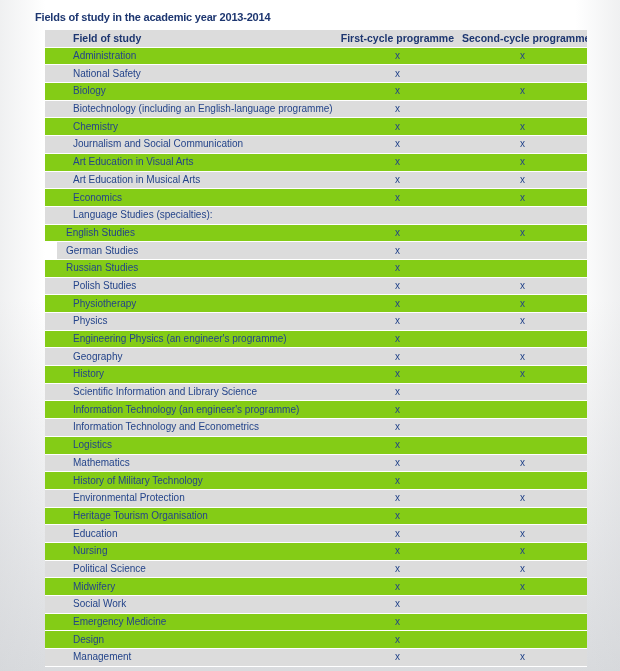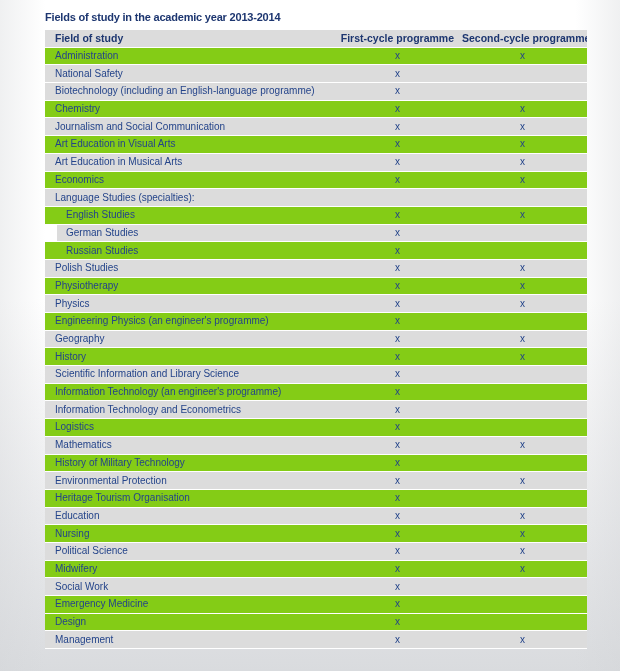--- a/index.html
+++ b/index.html
@@ -15,21 +15,21 @@
       position: relative;
     }
     .side-shade {
       position: absolute;
       top: 0; bottom: 0; left: 0; right: 0;
       background: linear-gradient(to right, rgba(210,212,215,0.35) 0px, rgba(255,255,255,0) 45px, rgba(255,255,255,0) 575px, rgba(210,212,215,0.35) 620px);
       pointer-events: none;
     }
     .title {
       position: absolute;
-      left: 45px;
+      left: 35px;
       top: 11px;
       font-size: 11px;
       font-weight: bold;
       color: #1d3670;
       letter-spacing: -0.2px;
     }
     table.fields {
       position: absolute;
       left: 45px;
       top: 30px;
@@ -51,21 +51,21 @@
       overflow: hidden;
     }
     table.fields thead th {
       background: #dcdcdc;
       font-weight: bold;
       color: #1d3670;
       font-size: 10.5px;
     }
     table.fields th.name, table.fields td.name {
       text-align: left;
-      padding-left: 10px;
+      padding-left: 28px;
     }
     table.fields th.cyc, table.fields td.cyc {
       text-align: center;
     }
     table.fields th.cyc1 { text-align: right; padding-right: 8px; margin-left: 11px; }
     table.fields th.cyc2 { text-align: right; padding-right: 2px; }
     table.fields td.cyc1 { text-align: left; padding-left: 58px; }
     table.fields td.cyc2 { text-align: left; padding-left: 58px; }
     table.fields tbody tr.odd td { background: #dcdcdc; }
     table.fields tbody tr.even td { background: #84cc16; }
@@ -98,20 +98,25 @@
       <tr class="even">
         <td class="name">Administration</td>
         <td class="cyc cyc1">x</td>
         <td class="cyc cyc2">x</td>
       </tr>
       <tr class="odd">
         <td class="name">National Safety</td>
         <td class="cyc cyc1">x</td>
         <td class="cyc cyc2"></td>
       </tr>
+      <tr class="even">
+        <td class="name">Biology</td>
+        <td class="cyc cyc1">x</td>
+        <td class="cyc cyc2">x</td>
+      </tr>
       <tr class="odd">
         <td class="name">Biotechnology (including an English-language programme)</td>
         <td class="cyc cyc1">x</td>
         <td class="cyc cyc2"></td>
       </tr>
       <tr class="even">
         <td class="name">Chemistry</td>
         <td class="cyc cyc1">x</td>
         <td class="cyc cyc2">x</td>
       </tr>

